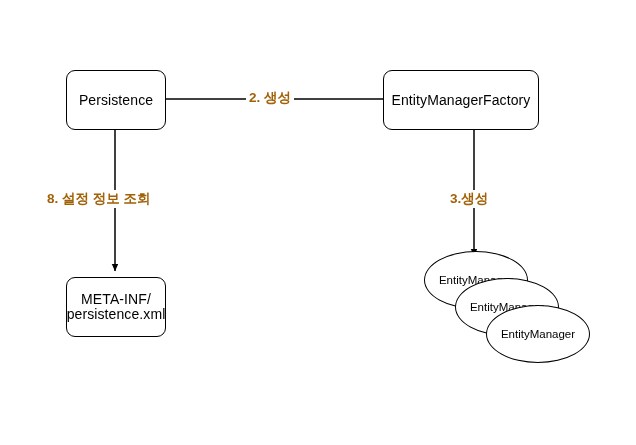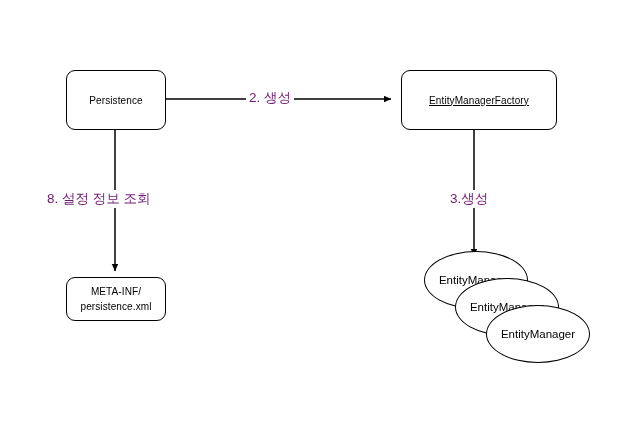--- a/index.html
+++ b/index.html
@@ -25,42 +25,41 @@
     position: absolute;
     box-sizing: border-box;
     border: 1.6px solid #000000;
     border-radius: 9px;
     background: #ffffff;
     display: flex;
     align-items: center;
     justify-content: center;
     text-align: center;
     color: #000000;
-    font-size: 10px;
+    font-size: 14px;
     line-height: 15px;
     letter-spacing: 0.1px;
   }
   #node-persistence {
     left: 66px;
     top: 70px;
     width: 100px;
     height: 60px;
   }
   #node-emf {
-    left: 401px;
+    left: 383px;
     top: 70px;
     width: 156px;
     height: 60px;
-    text-decoration: underline;
   }
   #node-metainf {
     left: 66px;
     top: 277px;
     width: 100px;
-    height: 44px;
+    height: 60px;
   }
   .node-label-multiline {
     white-space: pre-line;
   }
   .ellipse-node {
     position: absolute;
     box-sizing: border-box;
     border: 1.5px solid #000000;
     border-radius: 50%;
     background: #ffffff;
@@ -88,22 +87,22 @@
   }
   #ellipse-em-3 {
     left: 486px;
     top: 305px;
     width: 104px;
     height: 58px;
     z-index: 5;
   }
   .edge-label {
     position: absolute;
-    color: #701a75;
-    font-weight: normal;
+    color: #a16207;
+    font-weight: bold;
     font-size: 13.5px;
     background: #ffffff;
     padding: 0 3px;
     white-space: nowrap;
     z-index: 6;
   }
   #edge-label-create-emf {
     left: 246px;
     top: 89px;
   }

